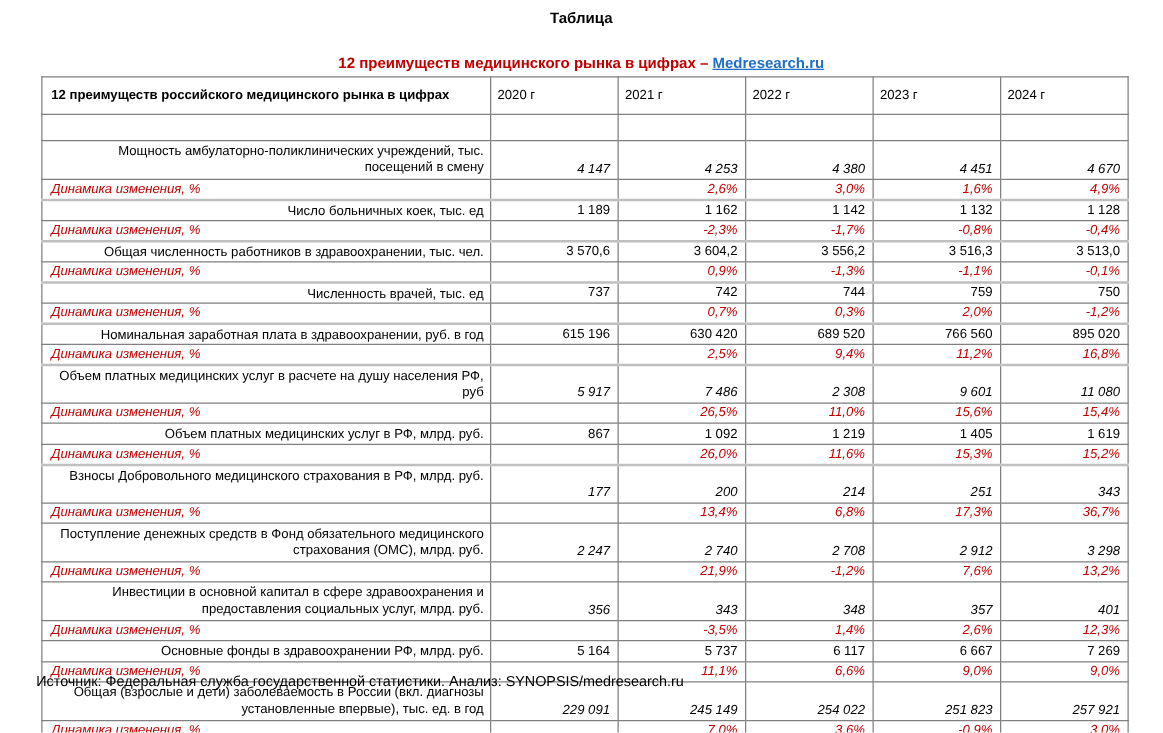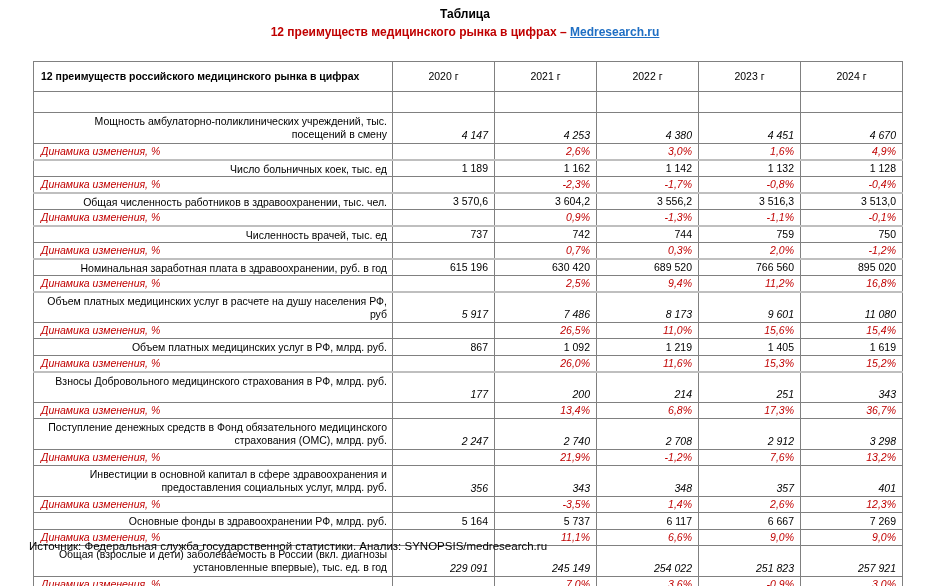--- a/index.html
+++ b/index.html
@@ -29,21 +29,21 @@
     font-size: 12px;
     font-weight: bold;
     line-height: 15px;
     color: #000000;
   }
   .sub-title {
     font-size: 12px;
     font-weight: bold;
     line-height: 16px;
     color: #C00000;
-    margin-top: 2px;
+    margin-top: 20px;
   }
   .sub-title .dash {
     color: #C00000;
   }
   .sub-title .link {
     color: #1F6FC4;
     text-decoration: underline;
     cursor: pointer;
   }
 
@@ -68,21 +68,20 @@
     height: 17px;
     box-sizing: border-box;
     white-space: normal;
     overflow: hidden;
   }
   col.c-label { width: 359px; }
   col.c-year  { width: 102px; }
 
   
   tr.head td {
-    text-align: center;
     vertical-align: middle;
     height: 30px;
     font-size: 10.5px;
   }
   tr.head td.label-head {
     text-align: left;
     padding-left: 7px;
     font-weight: bold;
   }
   
@@ -259,21 +258,21 @@
             <td class="val"></td>
             <td class="val">2,5%</td>
             <td class="val">9,4%</td>
             <td class="val">11,2%</td>
             <td class="val">16,8%</td>
           </tr>
           <tr class="metric">
             <td class="label two-line">Объем платных медицинских услуг в расчете на душу населения РФ, руб</td>
             <td class="val two-line">5 917</td>
             <td class="val two-line">7 486</td>
-            <td class="val two-line">8 173</td>
+            <td class="val two-line">2 308</td>
             <td class="val two-line">9 601</td>
             <td class="val two-line">11 080</td>
           </tr>
           <tr class="dyn">
             <td class="label">Динамика изменения, %</td>
             <td class="val"></td>
             <td class="val">26,5%</td>
             <td class="val">11,0%</td>
             <td class="val">15,6%</td>
             <td class="val">15,4%</td>

